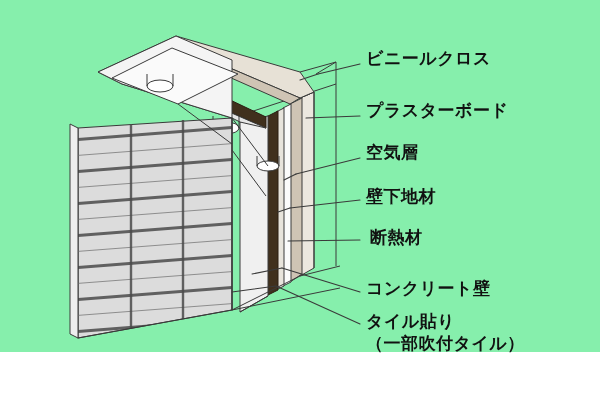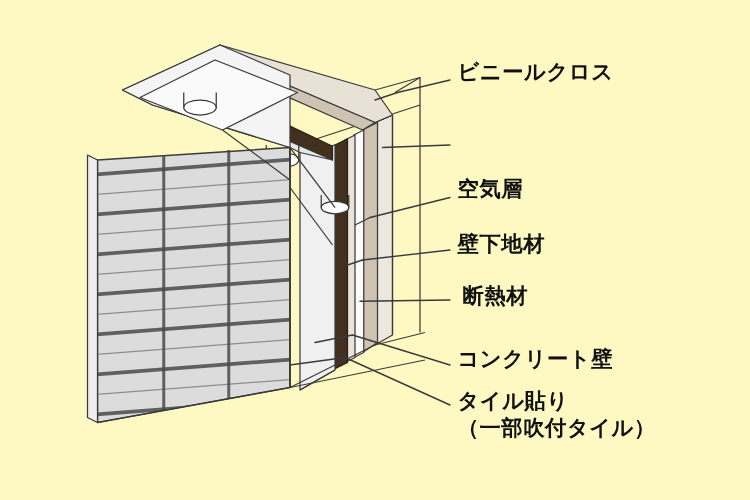--- a/index.html
+++ b/index.html
@@ -3,21 +3,21 @@
 <meta charset="utf-8">
 <title>wall-section-diagram</title>
 <style>
   html,body{margin:0;padding:0;}
   body{
     width:600px;height:400px;
     background:#ffffff;
     font-family:"DejaVu Sans","Liberation Sans",sans-serif;
     overflow:hidden;
   }
-  #root{position:relative;width:600px;height:400px;background:#fef9c3;}
+  #root{position:relative;width:600px;height:352px;background:#86efac;}
   #figure{position:absolute;left:0;top:0;width:600px;height:400px;}
   .lbl{
     position:absolute;
     color:#111111;
     font-size:17px;
     font-weight:700;
     letter-spacing:0.5px;
     white-space:nowrap;
     line-height:1.25;
     font-family:"DejaVu Sans","Liberation Sans",sans-serif;
@@ -169,20 +169,21 @@
       <line x1="300" y1="80" x2="318" y2="74"></line>
       <line x1="284" y1="180" x2="296" y2="174"></line>
       <line x1="278" y1="212" x2="290" y2="208"></line>
       <line x1="252" y1="274" x2="282" y2="268"></line>
       <line x1="232" y1="292" x2="276" y2="286"></line>
     </g>
   </svg>
 
   <div class="lbl" style="left:366px;top:48px;">ビニールクロス</div>
 
+  <div class="lbl" style="left:366px;top:100px;">プラスターボード</div>
 
   <div class="lbl" style="left:366px;top:142px;">空気層</div>
 
   <div class="lbl" style="left:366px;top:186px;">壁下地材</div>
 
   <div class="lbl" style="left:370px;top:227px;">断熱材</div>
 
   <div class="lbl" style="left:366px;top:278px;">コンクリート壁</div>
 
   <div class="lbl two-line" style="left:366px;top:310px;">

